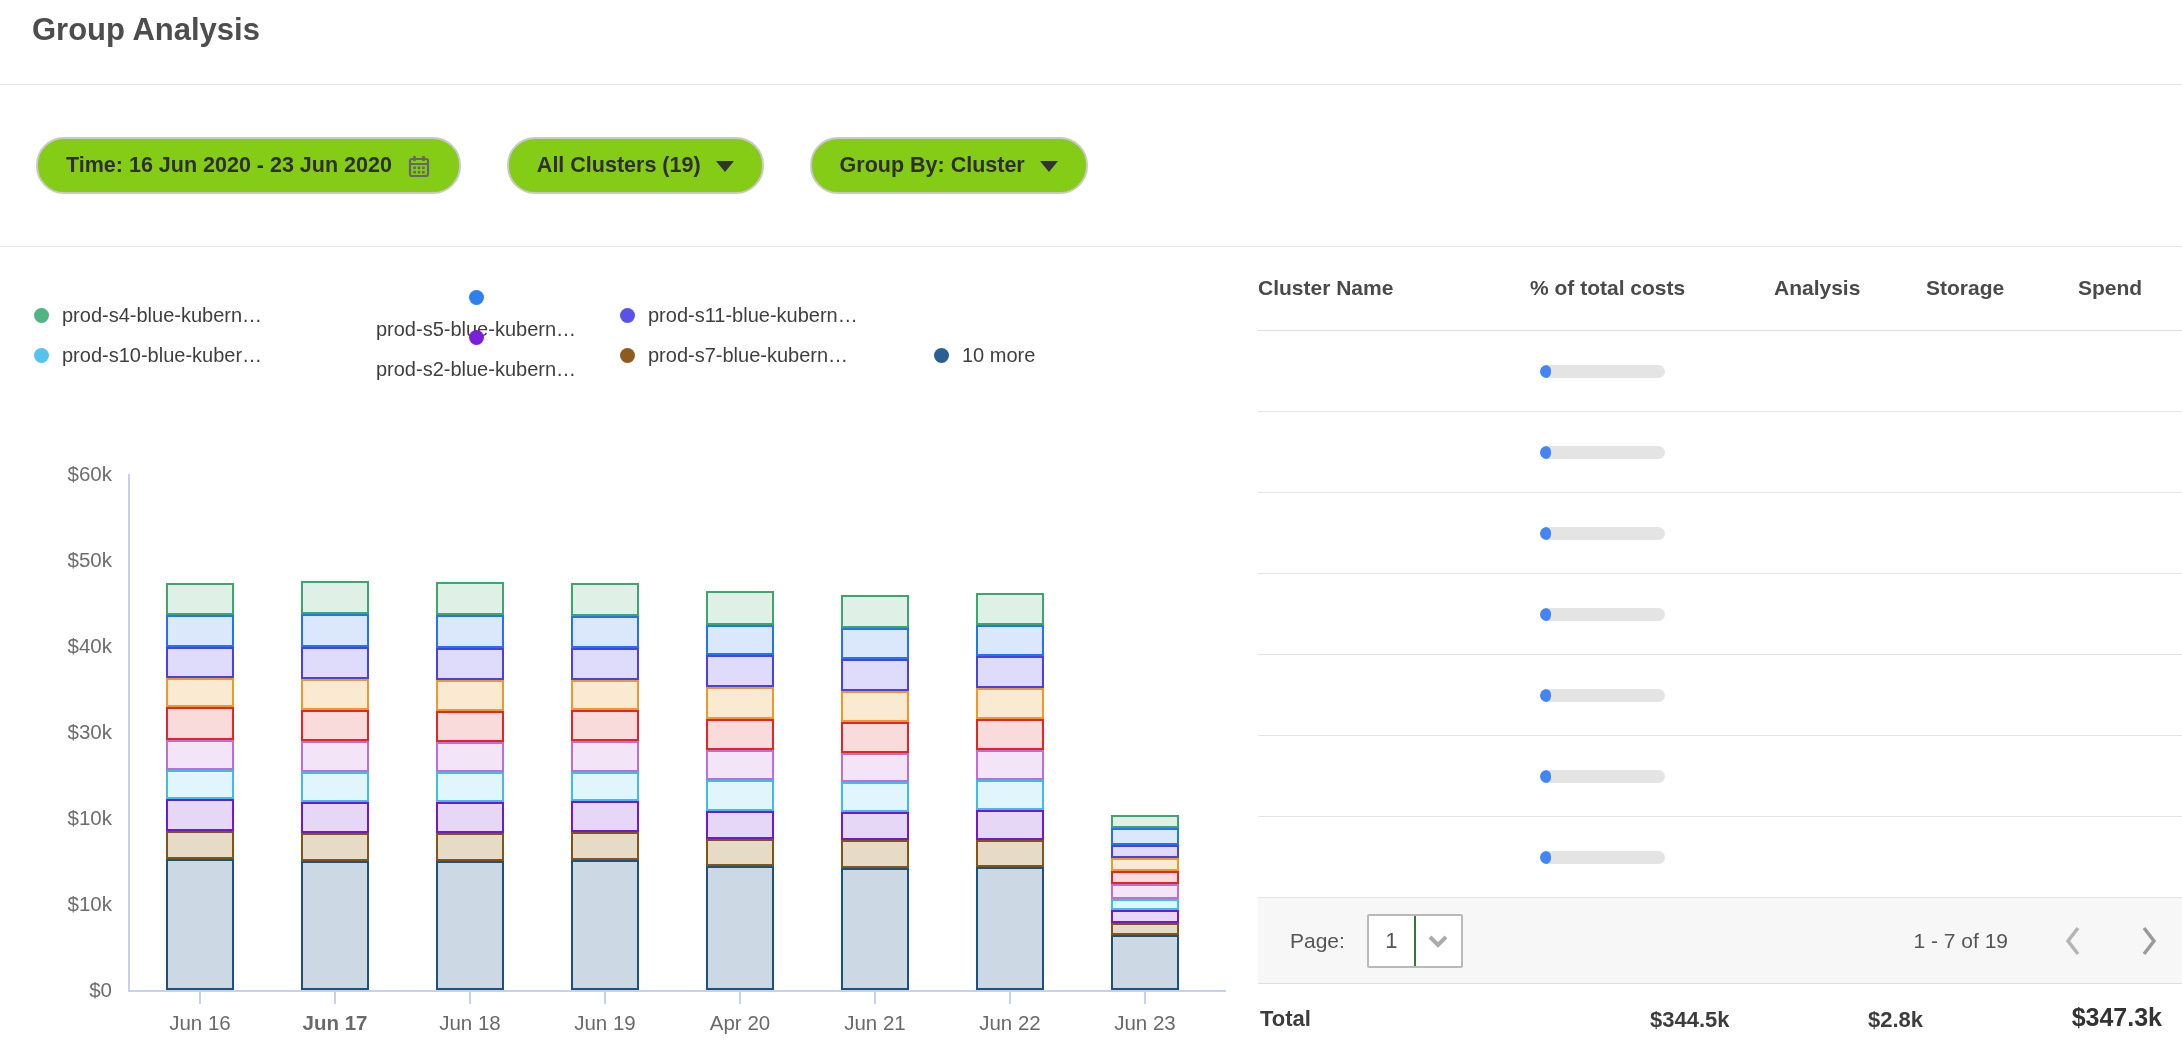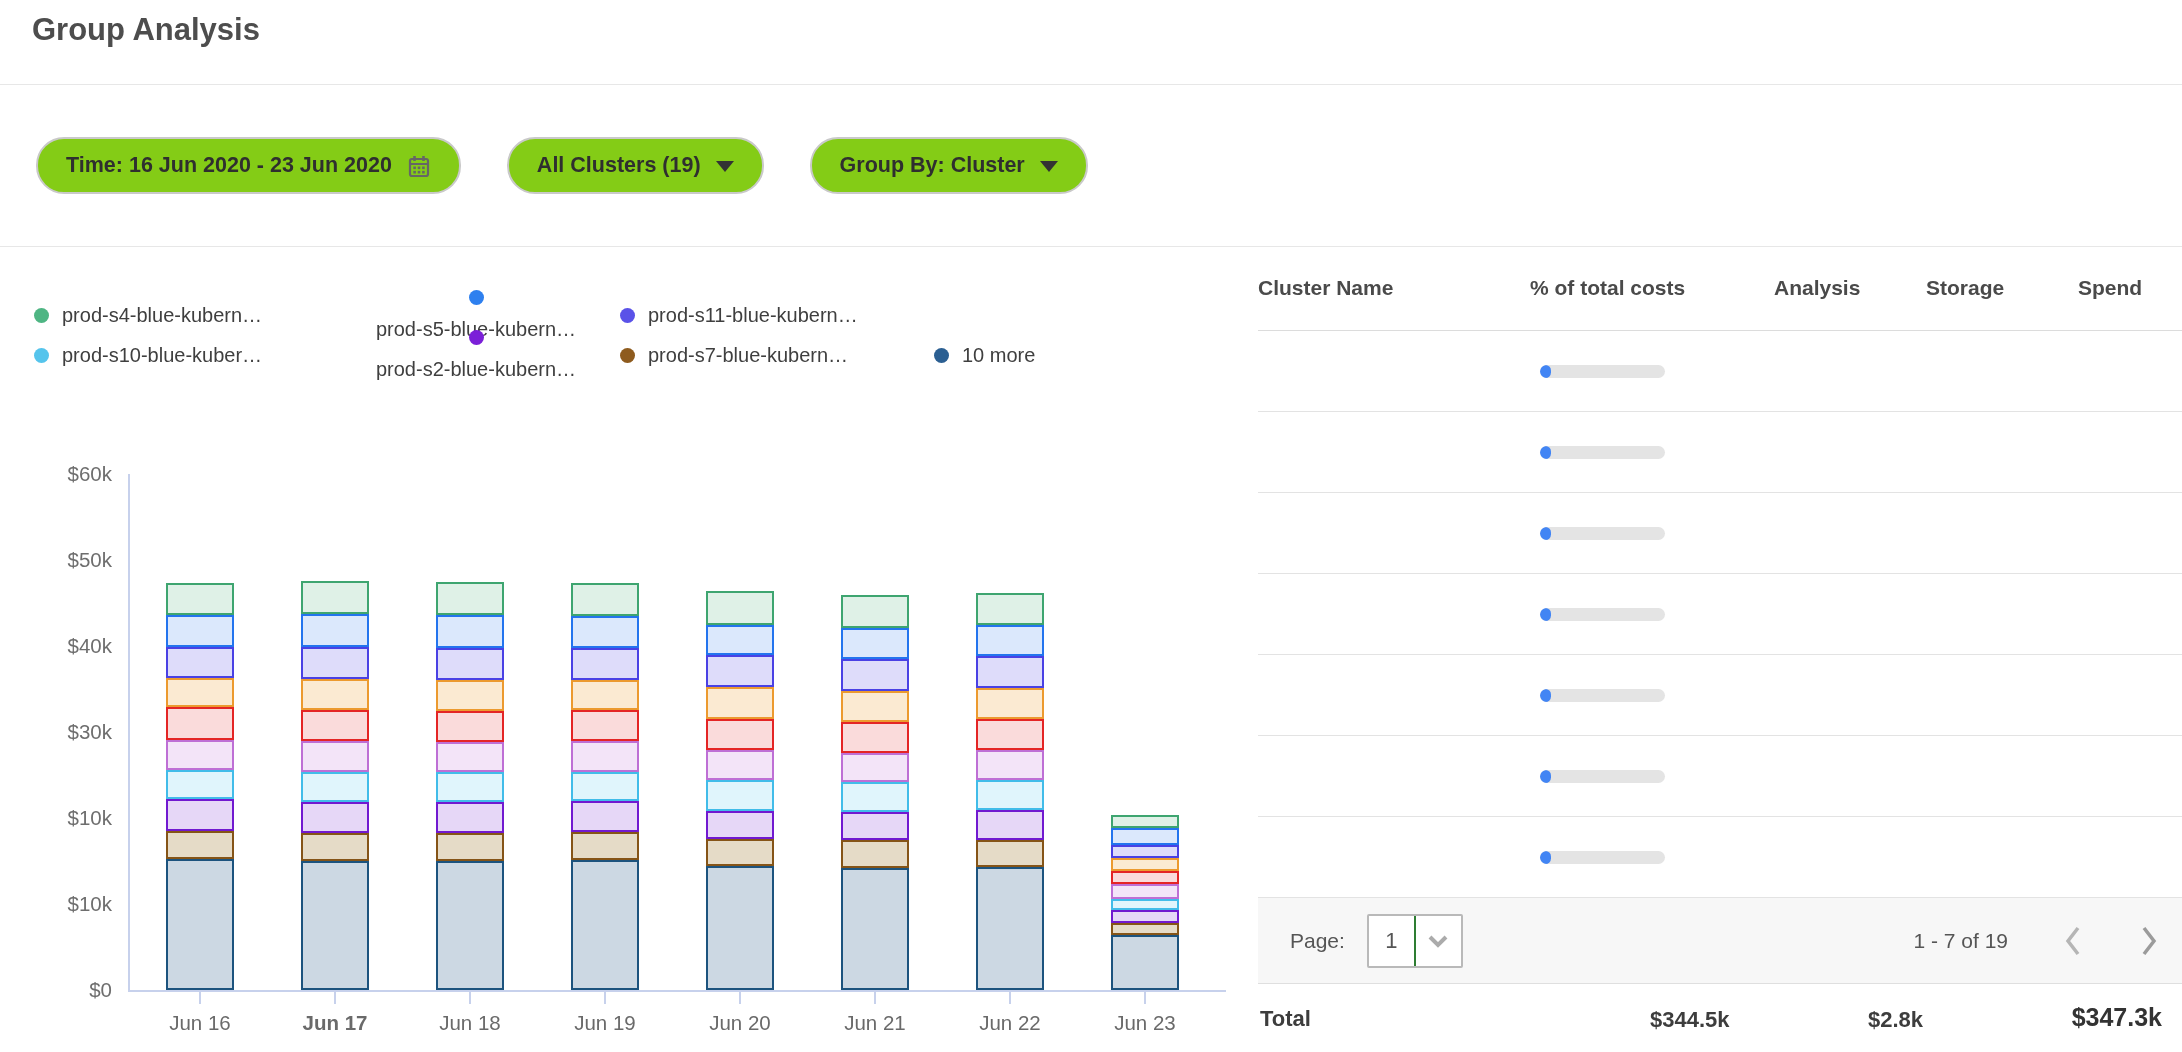--- a/index.html
+++ b/index.html
@@ -211,21 +211,21 @@
         <div class="seg" style="height: 27.5px; background: rgb(230, 215, 247); border-color: rgb(113, 25, 208);"></div>
         <div class="seg" style="height: 31px; background: rgb(224, 245, 252); border-color: rgb(65, 188, 233);"></div>
         <div class="seg" style="height: 30.1px; background: rgb(243, 228, 248); border-color: rgb(190, 111, 213);"></div>
         <div class="seg" style="height: 31px; background: rgb(250, 219, 219); border-color: rgb(228, 37, 37);"></div>
         <div class="seg" style="height: 31.8px; background: rgb(251, 234, 210); border-color: rgb(236, 154, 47);"></div>
         <div class="seg" style="height: 32.7px; background: rgb(222, 220, 250); border-color: rgb(74, 65, 228);"></div>
         <div class="seg" style="height: 30.1px; background: rgb(219, 232, 252); border-color: rgb(35, 116, 238);"></div>
         <div class="seg" style="height: 33.5px; background: rgb(223, 241, 231); border-color: rgb(62, 165, 112);"></div>
       </div>
       <div class="xtick" style="left: 723px;"></div>
-      <div class="xlabel" style="left: 664px;">Jun 20</div>
+      <div class="xlabel" style="left: 664px;">Apr 20</div>
       <div class="bar" style="left: 825px; bottom: 77px;">
         <div class="seg" style="height: 122.1px; background: rgb(204, 216, 227); border-color: rgb(28, 83, 126);"></div>
         <div class="seg" style="height: 27.5px; background: rgb(229, 219, 199); border-color: rgb(133, 84, 23);"></div>
         <div class="seg" style="height: 28.4px; background: rgb(230, 215, 247); border-color: rgb(113, 25, 208);"></div>
         <div class="seg" style="height: 30.1px; background: rgb(224, 245, 252); border-color: rgb(65, 188, 233);"></div>
         <div class="seg" style="height: 29.2px; background: rgb(243, 228, 248); border-color: rgb(190, 111, 213);"></div>
         <div class="seg" style="height: 31px; background: rgb(250, 219, 219); border-color: rgb(228, 37, 37);"></div>
         <div class="seg" style="height: 31px; background: rgb(251, 234, 210); border-color: rgb(236, 154, 47);"></div>
         <div class="seg" style="height: 31.8px; background: rgb(222, 220, 250); border-color: rgb(74, 65, 228);"></div>
         <div class="seg" style="height: 31px; background: rgb(219, 232, 252); border-color: rgb(35, 116, 238);"></div>

